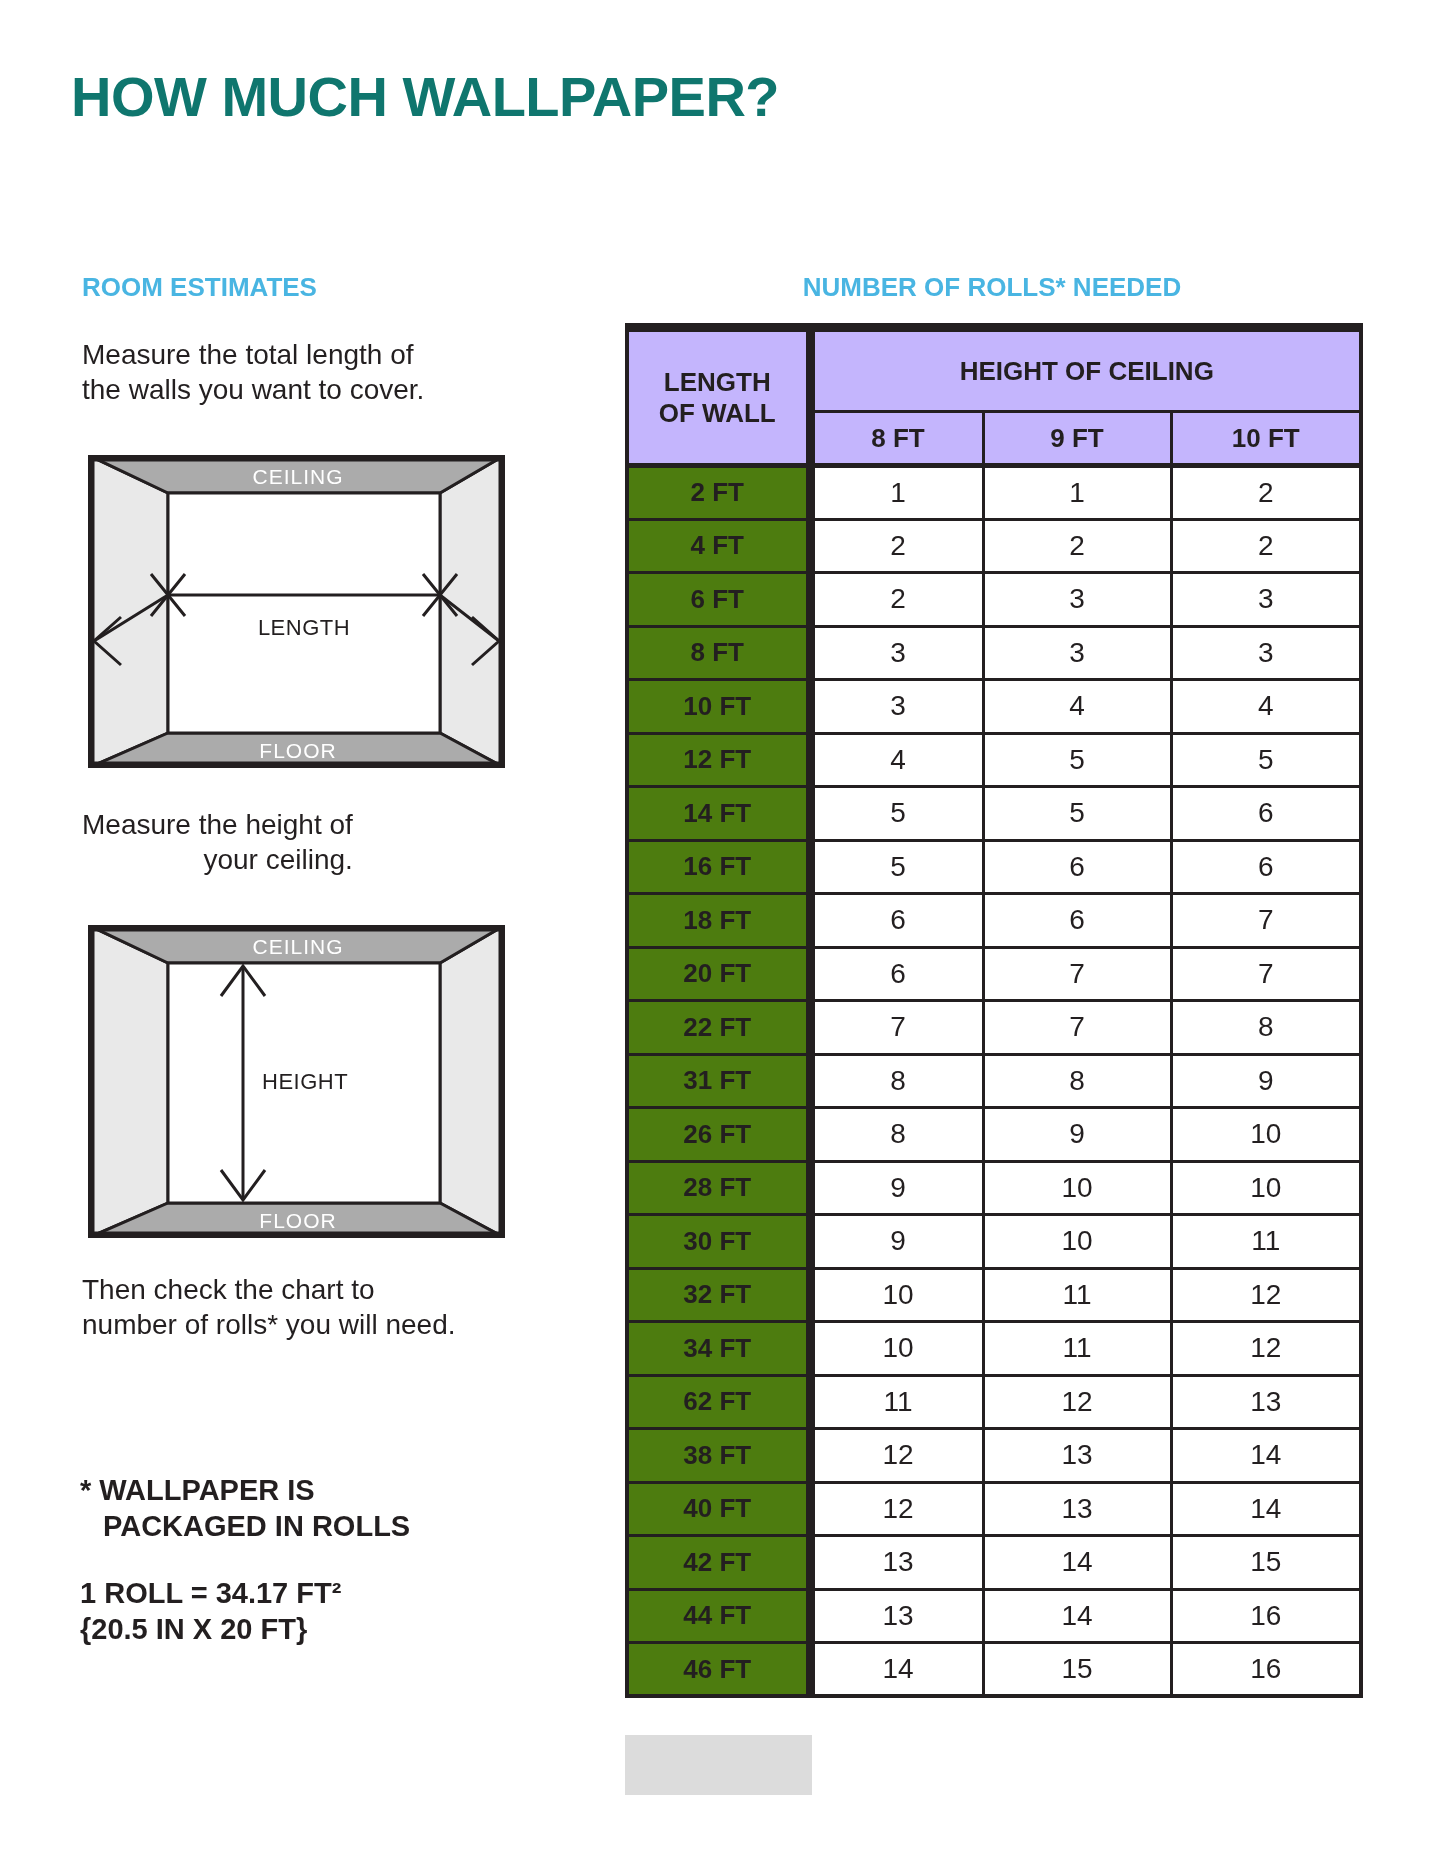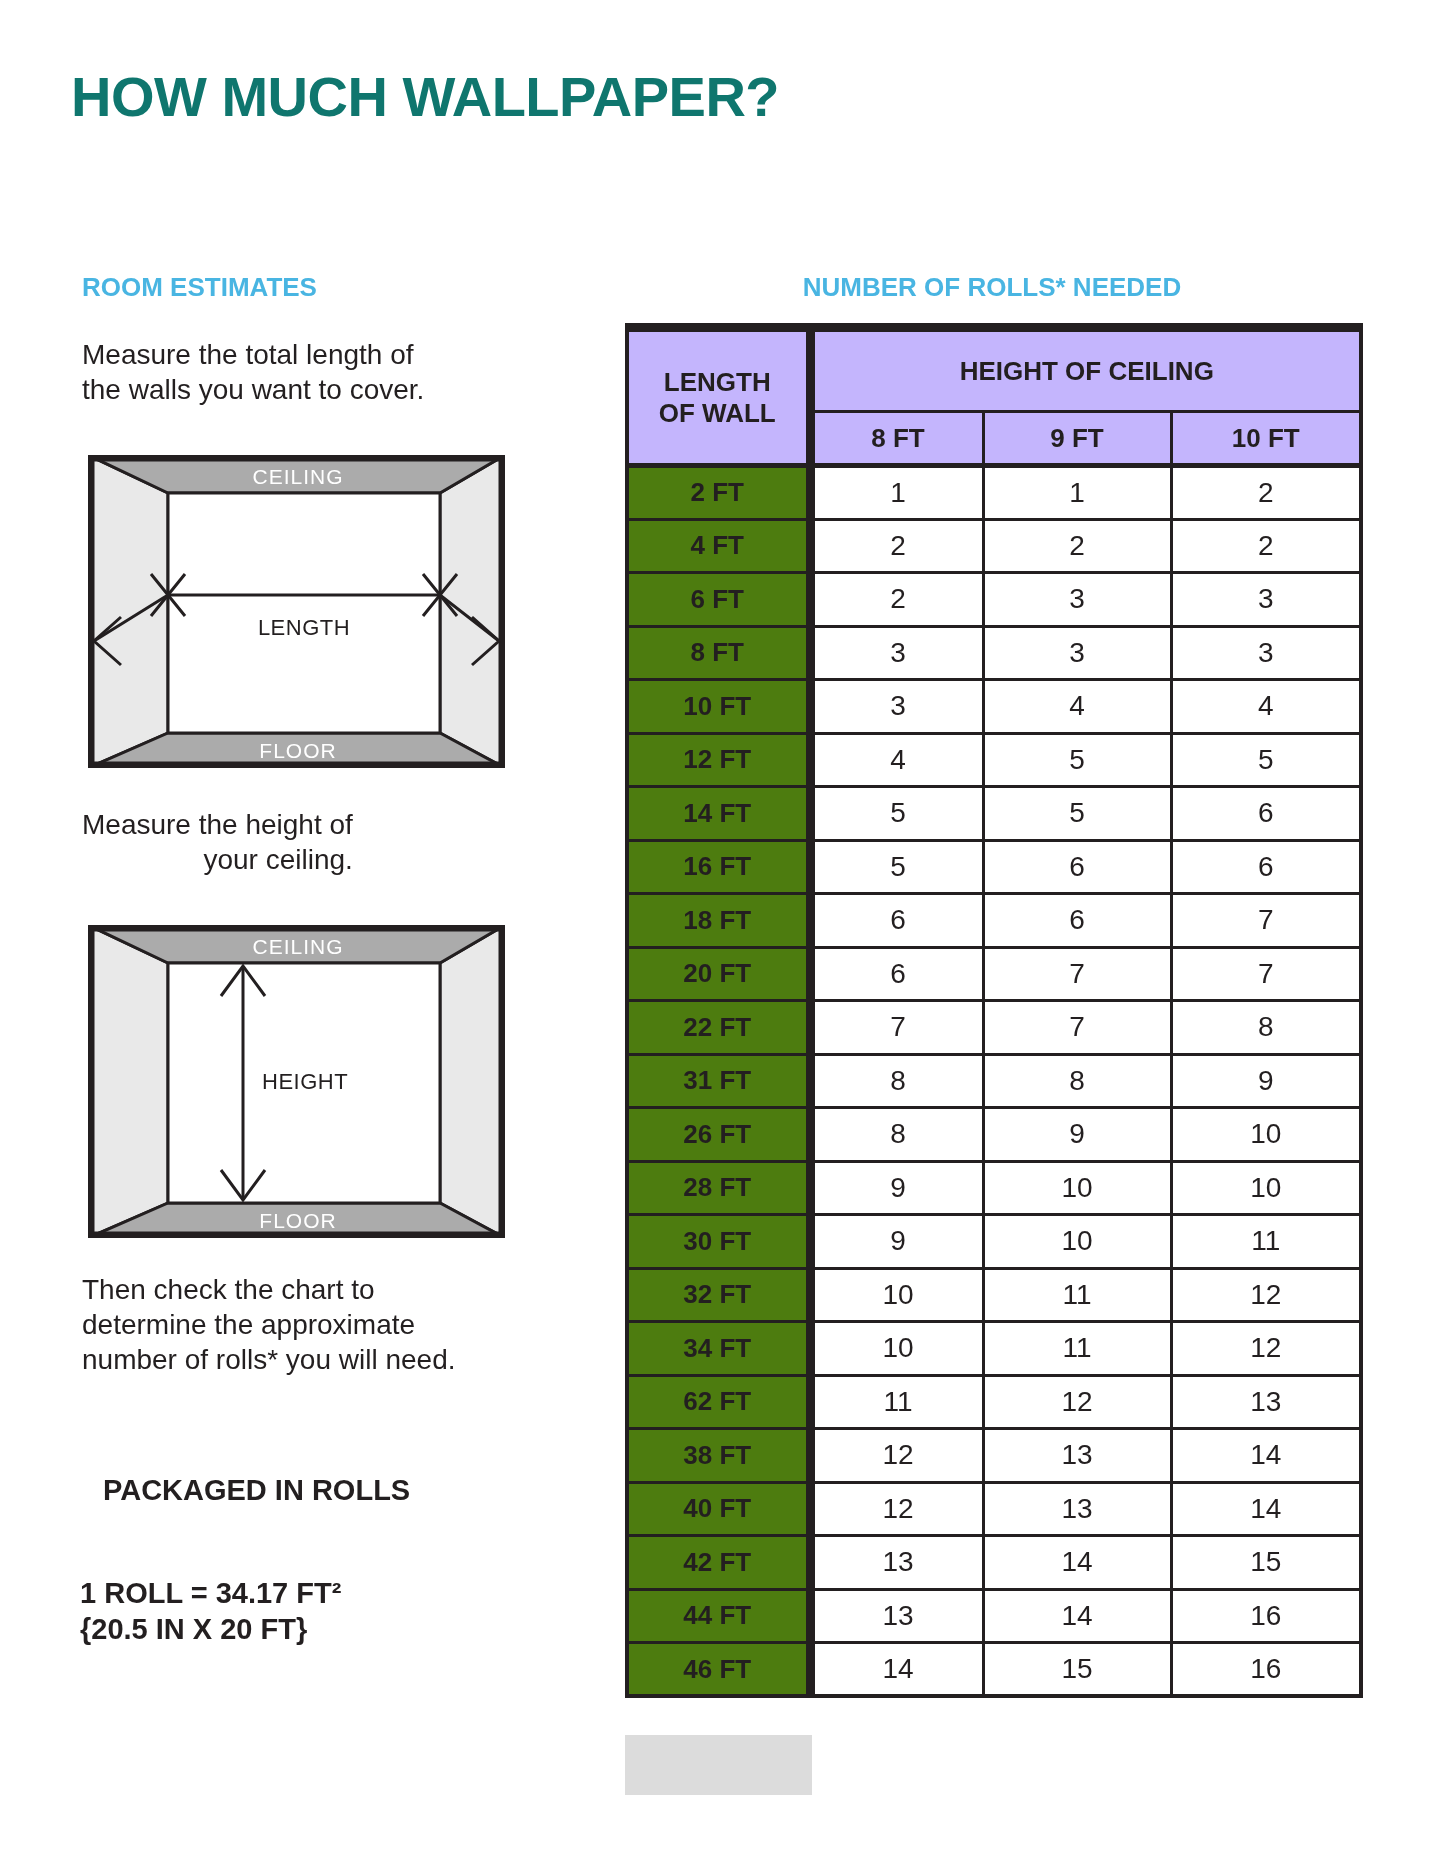--- a/index.html
+++ b/index.html
@@ -111,25 +111,25 @@
     <path d="M 133 71 L 155 41 L 177 71"></path>
     <path d="M 133 245 L 155 275 L 177 245"></path>
   </g>
   <text class="diagram-label" x="210" y="29" text-anchor="middle">CEILING</text>
   <text class="diagram-label" x="210" y="303" text-anchor="middle">FLOOR</text>
   <text class="measure-label" x="174" y="164" text-anchor="start">HEIGHT</text>
 </svg>
 
 <div class="abs body-text" id="step3-text">
   <div>Then check the chart to</div>
-  <div>determine the approximate</div>
   <div>number of rolls* you will need.</div>
 </div>
 
 <div class="abs footnote">
+  <div>* WALLPAPER IS</div>
   <div class="indent">PACKAGED IN ROLLS</div>
 </div>
 
 <div class="abs roll-spec">
   <div>1 ROLL = 34.17 FT²</div>
   <div>{20.5 IN X 20 FT}</div>
 </div>
 
 <div class="abs section-heading" id="rolls-heading">NUMBER OF ROLLS* NEEDED</div>
 

